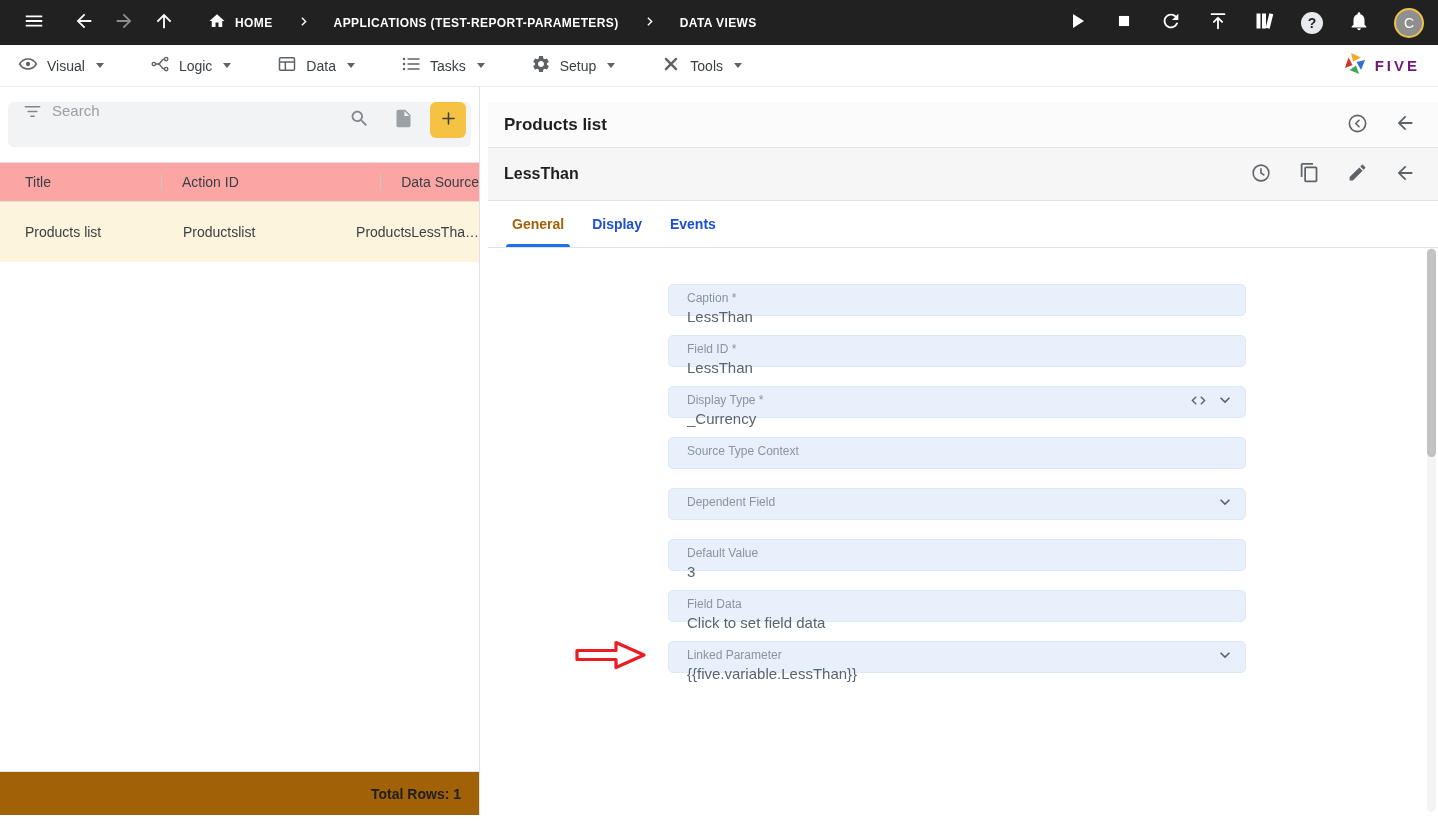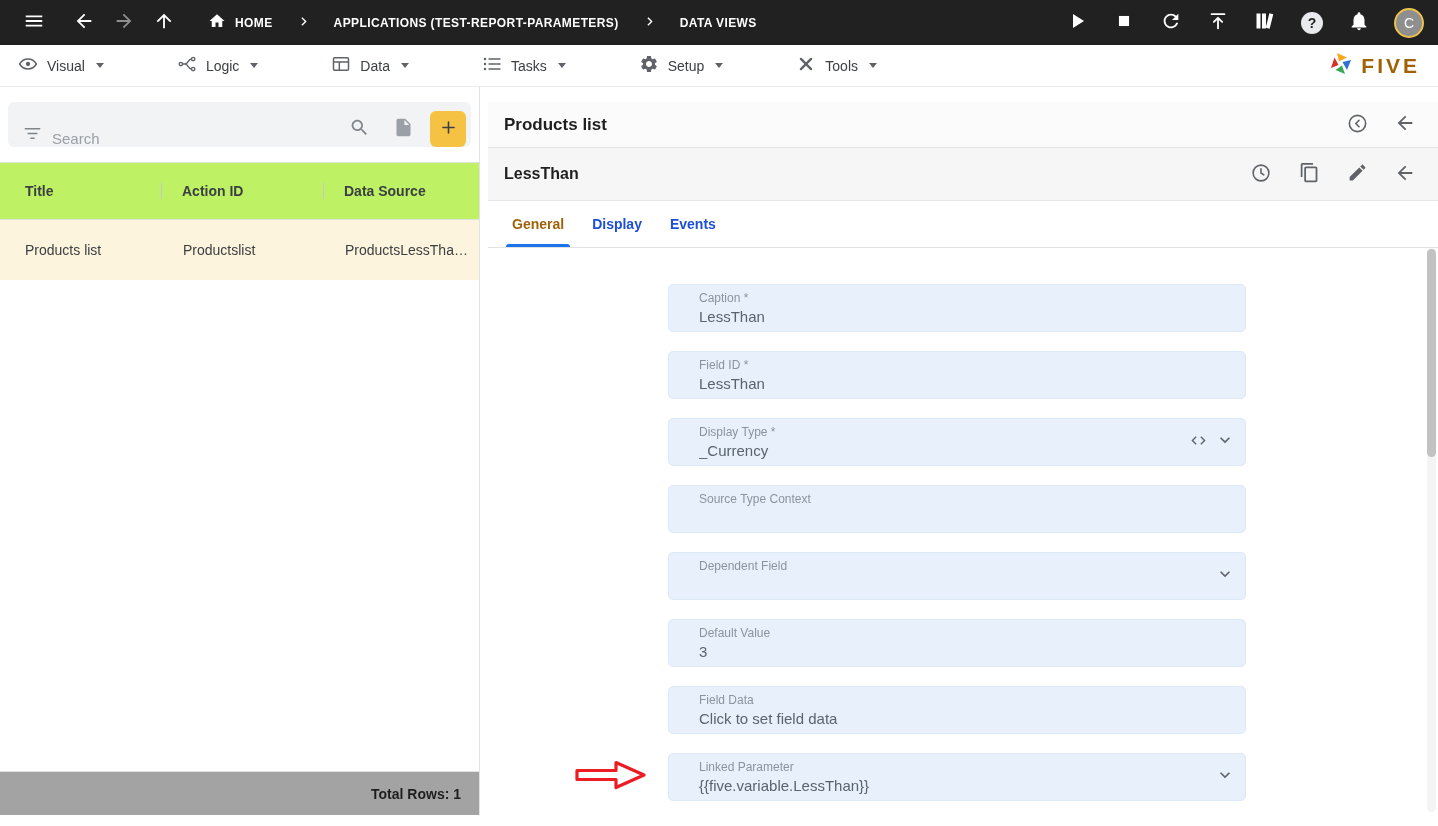--- a/index.html
+++ b/index.html
@@ -15,53 +15,53 @@
     letter-spacing:.4px; white-space:nowrap; cursor:pointer; }
   .topbar-right { margin-left:auto; display:flex; align-items:center; gap:7px; }
   .help-circle { width:22px; height:22px; border-radius:50%; background:#e8eaed; color:#1f1f1f;
     font-weight:700; font-size:14px; display:flex; align-items:center; justify-content:center; }
   .avatar { width:30px; height:30px; border-radius:50%; background:#8f8f8f; border:2px solid #edc24c;
     color:#fff; font-size:14px; display:flex; align-items:center; justify-content:center;
     margin-left:8px; cursor:pointer; }
 
   
   .menubar { height:42px; background:#fff; border-bottom:1px solid #ececec; display:flex;
-    align-items:center; padding:0 18px; gap:73px; }
+    align-items:center; padding:0 18px; gap:46px; }
   .menu-item { display:flex; align-items:center; gap:9px; font-size:14px; color:#3c4043; cursor:pointer; }
   .caret { width:0; height:0; border-left:4px solid transparent; border-right:4px solid transparent;
     border-top:5px solid #5f6368; margin-left:2px; }
   .logo { margin-left:auto; display:flex; align-items:center; gap:7px; cursor:default; }
-  .logo-text { font-size:21px; font-weight:700; letter-spacing:3px; color:#a16207; }
+  .logo-text { font-size:15px; font-weight:700; letter-spacing:3px; color:#701a75; }
 
   
   .content { display:flex; height:728px; }
 
   
   .left-panel { width:480px; border-right:1px solid #e2e2e2; position:relative; background:#fff; flex:none; }
   .search-row { margin:15px 8px 0 8px; height:45px; background:#f1f3f4; border-radius:6px;
-    display:flex; align-items:flex-end; padding:0 5px 0 15px; gap:10px; }
+    display:flex; align-items:flex-start; padding:0 5px 0 15px; gap:10px; }
   .search-input { flex:1; border:none; outline:none; background:transparent; font-size:15px;
     color:#3c4043; font-family:inherit; min-width:0; }
   .search-input::placeholder { color:#9aa0a6; }
   .doc-btn { width:34px; height:36px; background:none; border:none; display:flex; align-items:center;
     justify-content:center; cursor:pointer; flex:none; }
   .plus-btn { width:36px; height:36px; border-radius:6px; background:#f6c243; border:none;
     display:flex; align-items:center; justify-content:center; cursor:pointer; flex:none; }
   .table { margin-top:15px; }
-  .thead { height:58px; background:#bef264; border-top:1px solid #e0e0e0; border-bottom:1px solid #e0e0e0;
-    display:flex; align-items:center; font-weight:700; font-size:14px; color:#3c4043; }
+  .thead { height:40px; background:#fca5a5; border-top:1px solid #e0e0e0; border-bottom:1px solid #e0e0e0;
+    display:flex; align-items:center; font-weight:400; font-size:14px; color:#3c4043; }
   .th,.td { display:flex; align-items:center; overflow:hidden; white-space:nowrap; }
   .c1 { width:160px; padding-left:25px; }
   .c2 { width:162px; }
-  .c3 { flex:1; }
+  .c3 { flex:1;justify-content:flex-end; }
   .sep { width:1px; height:16px; background:#c8c8c8; margin:0 20px 0 1px; flex:none; }
   .trow { height:60px; background:#fcf4dc; display:flex; align-items:center; font-size:14px;
     color:#3c4043; cursor:pointer; }
   .td.c2,.td.c3 { padding-left:23px; }
-  .left-footer { position:absolute; left:0; right:0; bottom:0; height:44px; background:#a3a3a3;
+  .left-footer { position:absolute; left:0; right:0; bottom:0; height:44px; background:#a16207;
     border-top:1px solid #e3e3e3; display:flex; align-items:center; justify-content:flex-end;
     padding-right:18px; font-size:14px; font-weight:700; color:#1f1f1f; }
 
   
   .right-panel { flex:1; margin-left:8px; position:relative; background:#fff; padding-top:15px;
     display:flex; flex-direction:column; }
   .panel-h1 { height:46px; background:#fbfbfb; border-bottom:1px solid #e4e4e4; display:flex;
     align-items:center; padding:0 16px; flex:none; }
   .panel-title { font-size:17px; font-weight:700; color:#1f1f1f; }
   .h-icons { margin-left:auto; display:flex; align-items:center; gap:22px; padding-right:4px; }
@@ -73,22 +73,22 @@
   .tabbar { height:47px; border-bottom:1px solid #e2e2e2; display:flex; align-items:stretch;
     padding-left:10px; flex:none; background:#fff; }
   .tab { padding:0 14px; display:flex; align-items:center; font-size:14px; font-weight:700;
     color:#1d4ed8; position:relative; cursor:pointer; background:none; border:none; font-family:inherit; }
   .tab.active { color:#a16207; }
   .tab.active::after { content:""; position:absolute; left:8px; right:8px; bottom:0; height:3px;
     background:#1a73e8; border-radius:3px 3px 0 0; }
 
   .form-area { flex:1; position:relative; overflow:hidden; }
   .fields { margin-left:180px; width:578px; padding-top:36px; }
-  .field { height:48px; background:#e8f0fb; border:1px solid #dde9f7; border-radius:5px;
-    padding:6px 30px 0; margin-bottom:19px; position:relative; cursor:pointer; }
+  .field { height:32px; background:#e8f0fb; border:1px solid #dde9f7; border-radius:5px;
+    padding:6px 18px 0; margin-bottom:19px; position:relative; cursor:pointer; }
   .f-label { font-size:12px; color:#8b949e; }
   .f-value { font-size:15px; color:#5a646e; margin-top:3px; min-height:18px;
     white-space:nowrap; overflow:hidden; }
   .f-icons { position:absolute; right:10px; top:50%; transform:translateY(-50%); display:flex;
     align-items:center; gap:8px; }
   .annot-arrow { position:absolute; right:calc(100% + 22px); top:50%; transform:translateY(-50%);
     pointer-events:none; }
 
   .v-scroll { position:absolute; top:161px; right:2px; bottom:3px; width:9px; background:#f4f4f4;
     border-radius:5px; }

